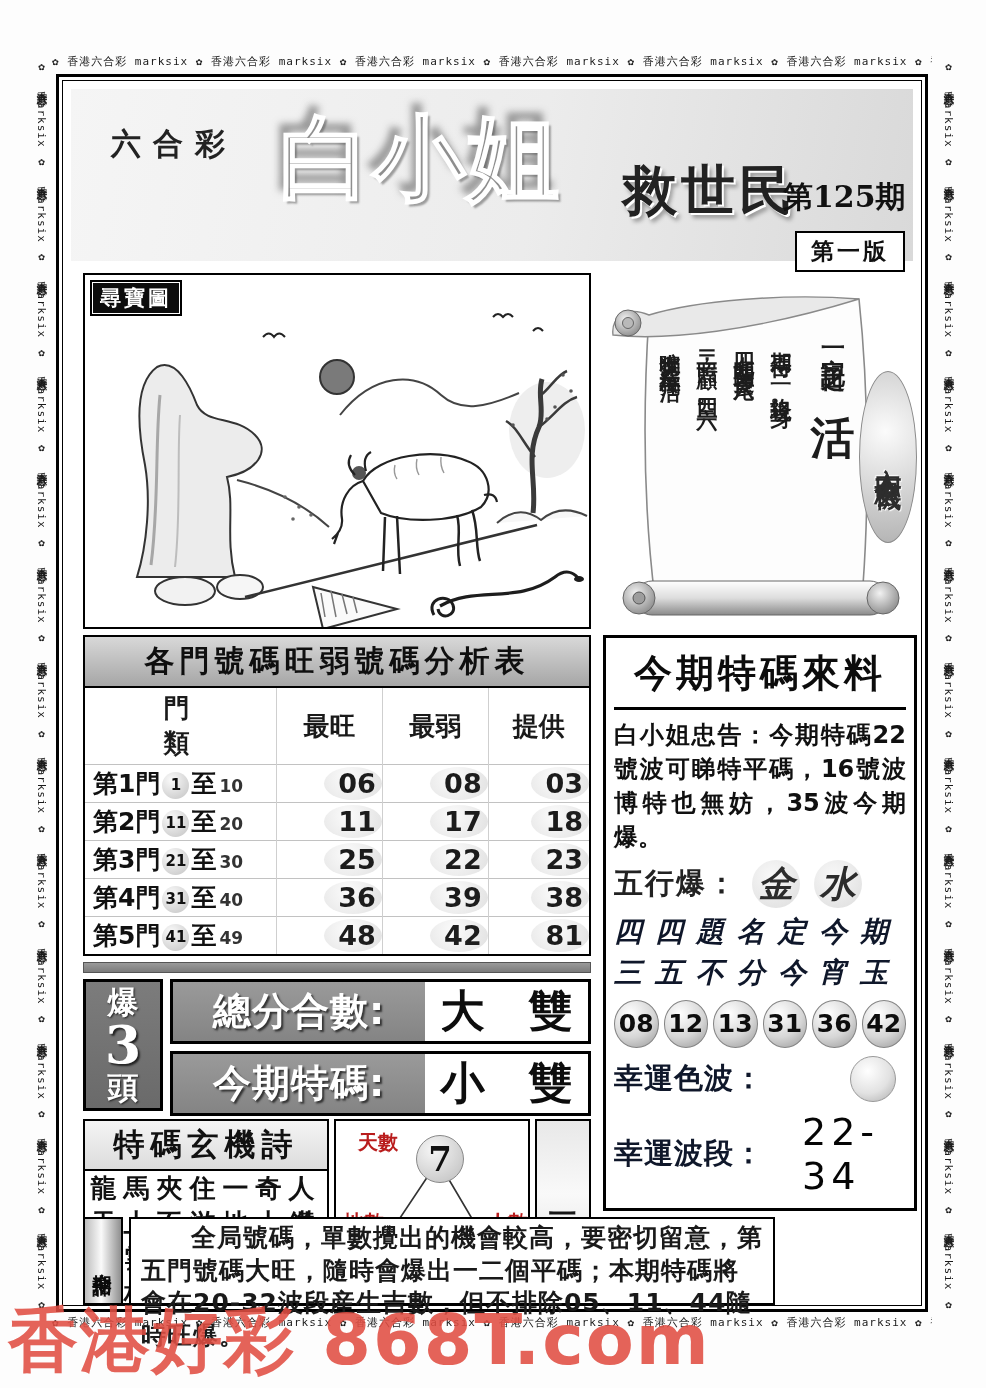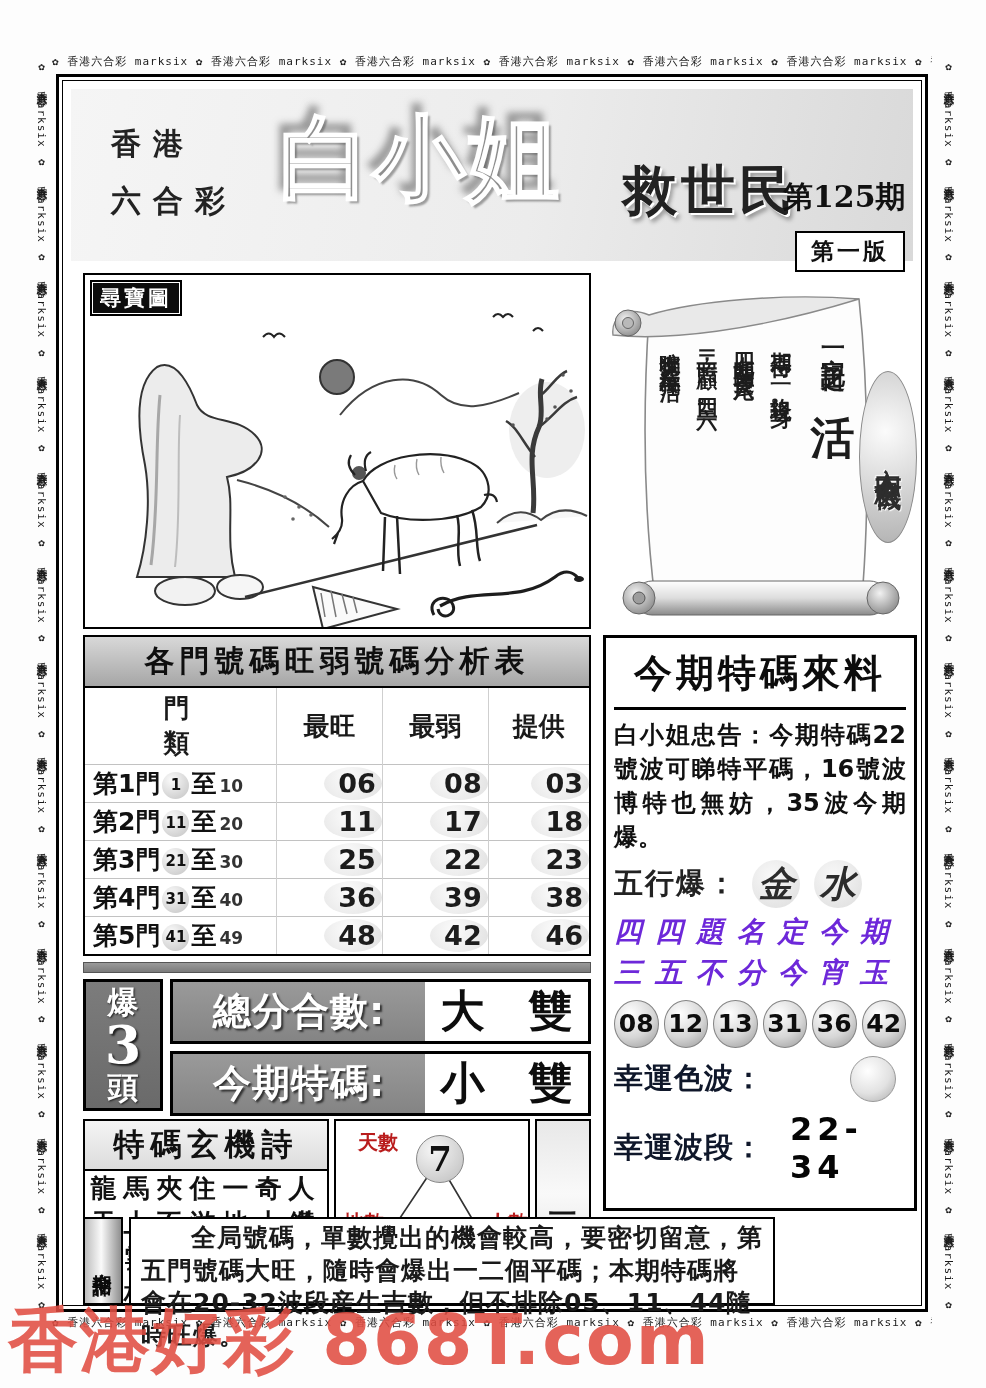--- a/index.html
+++ b/index.html
@@ -81,27 +81,27 @@
   .badge{position:absolute;right:0px;top:98px;width:56px;height:170px;border-radius:50%;background:radial-gradient(circle at 45% 35%,#fbfbfb,#b3b3b3);border:1px solid #8a8a8a;display:flex;align-items:center;justify-content:center;z-index:2;}
   .badge span{writing-mode:vertical-rl;text-orientation:upright;font-family:"DejaVu Serif",serif;font-weight:900;font-size:27px;letter-spacing:5px;color:#2d2d2d;text-shadow:1px 1px 1px #fff,-1px -1px 1px #fff;}
 
   
   .laicai{margin-top:6px;height:576px;border:3px solid #000;box-sizing:border-box;background:#fff;padding:6px 8px;overflow:hidden;}
   .lc-title{font-weight:900;font-size:38px;letter-spacing:4px;text-align:center;color:#0c0c0c;text-shadow:2px 2px 0 #fff;padding:4px 0 8px;border-bottom:3px solid #000;white-space:nowrap;}
   .lc-advice{margin-top:8px;font-weight:800;font-size:24px;line-height:1.42;color:#101010;text-align:justify;}
   .lc-wuxing{margin-top:6px;display:flex;align-items:center;}
   .lc-wx-label{font-weight:900;font-size:29px;color:#222;letter-spacing:2px;}
   .wx-val{width:48px;height:48px;border-radius:50%;background:radial-gradient(circle at 40% 32%,#f8f8f8,#ddd);display:flex;align-items:center;justify-content:center;font-family:"DejaVu Serif",serif;font-style:italic;font-weight:900;font-size:36px;color:#2c2c2c;margin-left:14px;}
-  .lc-hand{margin-top:4px;font-family:"DejaVu Serif",serif;font-style:italic;font-weight:700;font-size:28px;letter-spacing:13px;color:#6d28d9;white-space:nowrap;line-height:1.45;}
+  .lc-hand{margin-top:4px;font-family:"DejaVu Serif",serif;font-style:italic;font-weight:700;font-size:28px;letter-spacing:13px;color:#0f172a;white-space:nowrap;line-height:1.45;}
   .lc-balls{margin-top:6px;display:flex;gap:5px;justify-content:space-between;}
   .ball{width:46px;height:46px;border-radius:50%;background:radial-gradient(circle at 35% 28%,#ffffff,#d6d6d6 55%,#969696);border:1px solid #848484;display:flex;align-items:center;justify-content:center;font-weight:900;font-size:25px;color:#0d0d0d;}
   .lc-row{margin-top:8px;display:flex;align-items:center;}
   .lc-row-label{font-weight:900;font-size:29px;color:#0f172a;letter-spacing:1px;white-space:nowrap;}
   .color-ball{width:44px;height:44px;border-radius:50%;background:radial-gradient(circle at 38% 32%,#ffffff,#e2e2e2 55%,#ababab);border:1px solid #999;margin-left:86px;}
-  .range-val{font-weight:700;font-size:32px;letter-spacing:5px;margin-left:26px;color:#050505;}
+  .range-val{font-weight:400;font-size:38px;letter-spacing:5px;margin-left:38px;color:#050505;}
 
   
   .eval-row{position:absolute;left:24px;top:1140px;width:692px;height:88px;display:flex;gap:6px;}
   .eval-label{width:40px;border:2px solid #000;background:linear-gradient(90deg,#bdbdbd,#fafafa 45%,#8f8f8f);display:flex;align-items:center;justify-content:center;box-sizing:border-box;}
   .eval-label span{writing-mode:vertical-rl;text-orientation:upright;font-weight:900;font-size:19px;letter-spacing:1px;color:#0b0b0b;}
   .eval-text{flex:1;border:2px solid #000;box-sizing:border-box;background:#fff;padding:3px 10px;font-weight:600;font-size:25px;line-height:1.3;color:#1a1a1a;text-indent:2em;letter-spacing:1px;}
 
   
   .watermark{position:absolute;left:8px;top:1294px;font-weight:900;font-size:70px;letter-spacing:2px;color:rgba(224,77,66,.88);white-space:nowrap;z-index:5;font-family:"DejaVu Sans",sans-serif;}
 
@@ -115,21 +115,20 @@
   <div class="pattern band-top">✿ 香港六合彩 marksix ✿ 香港六合彩 marksix ✿ 香港六合彩 marksix ✿ 香港六合彩 marksix ✿ 香港六合彩 marksix ✿ 香港六合彩 marksix ✿ 香港六合彩 marksix ✿ 香港六合彩 marksix ✿ 香港六合彩 marksix ✿ 香港六合彩 marksix ✿ 香港六合彩 marksix ✿ 香港六合彩 marksix ✿ 香港六合彩 marksix ✿ 香港六合彩 marksix </div>
   <div class="pattern band-bottom">✿ 香港六合彩 marksix ✿ 香港六合彩 marksix ✿ 香港六合彩 marksix ✿ 香港六合彩 marksix ✿ 香港六合彩 marksix ✿ 香港六合彩 marksix ✿ 香港六合彩 marksix ✿ 香港六合彩 marksix ✿ 香港六合彩 marksix ✿ 香港六合彩 marksix ✿ 香港六合彩 marksix ✿ 香港六合彩 marksix ✿ 香港六合彩 marksix ✿ 香港六合彩 marksix </div>
   <div class="pattern band-left">✿ 香港六合彩 marksix ✿ 香港六合彩 marksix ✿ 香港六合彩 marksix ✿ 香港六合彩 marksix ✿ 香港六合彩 marksix ✿ 香港六合彩 marksix ✿ 香港六合彩 marksix ✿ 香港六合彩 marksix ✿ 香港六合彩 marksix ✿ 香港六合彩 marksix ✿ 香港六合彩 marksix ✿ 香港六合彩 marksix ✿ 香港六合彩 marksix ✿ 香港六合彩 marksix </div>
   <div class="pattern band-right">✿ 香港六合彩 marksix ✿ 香港六合彩 marksix ✿ 香港六合彩 marksix ✿ 香港六合彩 marksix ✿ 香港六合彩 marksix ✿ 香港六合彩 marksix ✿ 香港六合彩 marksix ✿ 香港六合彩 marksix ✿ 香港六合彩 marksix ✿ 香港六合彩 marksix ✿ 香港六合彩 marksix ✿ 香港六合彩 marksix ✿ 香港六合彩 marksix ✿ 香港六合彩 marksix </div>
 
   <div class="frame">
     <div class="frame-inner"></div>
 
     <div class="header">
       <div class="brand">
-        <div>香港</div>
         <div>六合彩</div>
       </div>
       <div class="masthead">白小姐</div>
       <div class="subtitle">救世民</div>
       <div class="issue">第125期</div>
       <div class="edition">第一版</div>
     </div>
 
     <div class="left-col">
 
@@ -222,21 +221,21 @@
             <tr>
               <td class="door-cell"><span>第4門</span><span class="circ">31</span><span>至</span><span class="to-num">40</span></td>
               <td><span class="pill">36</span></td>
               <td><span class="pill">39</span></td>
               <td><span class="pill">38</span></td>
             </tr>
             <tr>
               <td class="door-cell"><span>第5門</span><span class="circ">41</span><span>至</span><span class="to-num">49</span></td>
               <td><span class="pill">48</span></td>
               <td><span class="pill">42</span></td>
-              <td><span class="pill">46</span></td>
+              <td><span class="pill">81</span></td>
             </tr>
           </tbody>
         </table>
       </div>
 
       <div class="gray-rule"></div>
 
       <div class="bao">
         <div class="bao-left">
           <span class="ch">爆</span>

